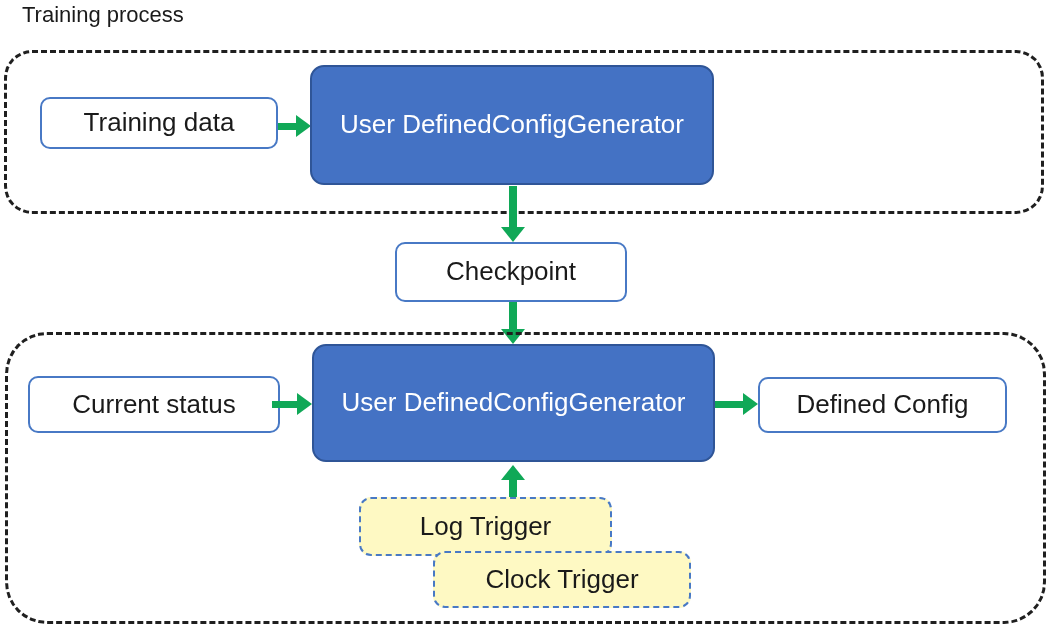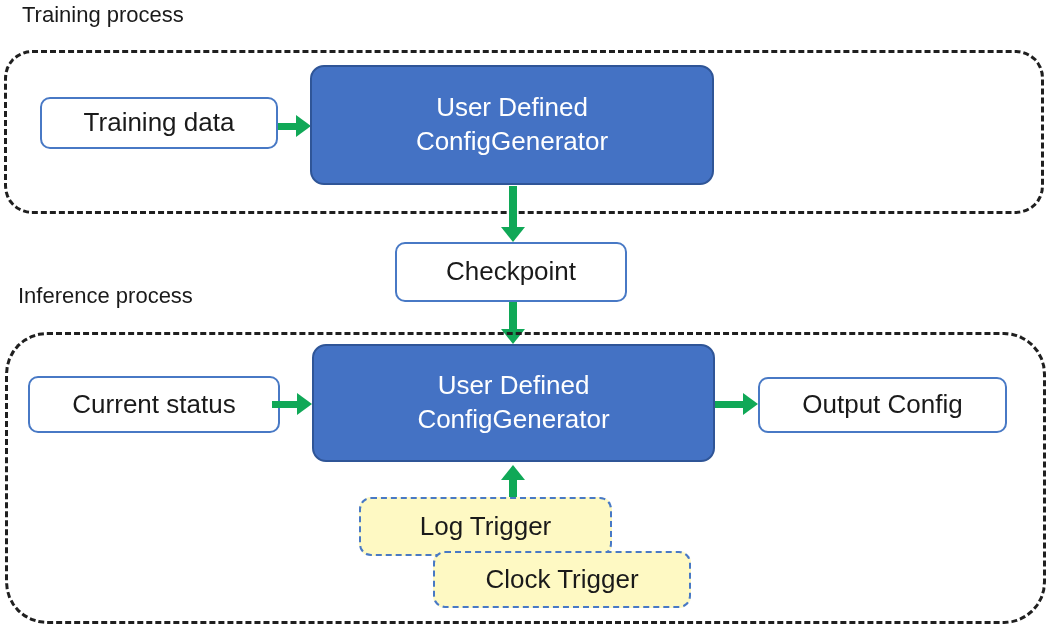--- a/index.html
+++ b/index.html
@@ -50,21 +50,20 @@
     background: #ffffff;
     border: 2px solid var(--light-box-border, #4879C5);
     border-radius: 10px;
     color: var(--text-dark, #1a1a1a);
   }
   .node.blue {
     background: var(--box-blue, #4472C4);
     border: 2px solid var(--box-blue-border, #2F5597);
     border-radius: 14px;
     color: var(--text-light, #ffffff);
-    flex-direction: column;
   }
   .node.dashed-blue {
     background: #fef9c3;
     border: 2px dashed var(--light-box-border, #4879C5);
     border-radius: 12px;
     color: var(--text-dark, #1a1a1a);
   }
   .box-training-data { left: 40px; top: 97px; width: 238px; height: 52px; }
   .box-generator-train { left: 310px; top: 65px; width: 404px; height: 120px; }
   .box-checkpoint { left: 395px; top: 242px; width: 232px; height: 60px; }
@@ -142,42 +141,41 @@
     <div class="head-down"></div>
   </div>
 
   <div class="node white box-checkpoint">Checkpoint</div>
 
   <div class="arrow-v arrow-3">
     <div class="stem"></div>
     <div class="head-down"></div>
   </div>
 
-  <div class="section-label label-inference">Inference process</div>
 
   <div class="process-container inference-container"></div>
 
   <div class="node white box-current-status">Current status</div>
 
   <div class="arrow-h arrow-4">
     <div class="stem"></div>
     <div class="head"></div>
   </div>
 
   <div class="node blue box-generator-infer">
     <div>User Defined</div>
     <div>ConfigGenerator</div>
   </div>
 
   <div class="arrow-h arrow-5">
     <div class="stem"></div>
     <div class="head"></div>
   </div>
 
-  <div class="node white box-output-config">Output Config</div>
+  <div class="node white box-output-config">Defined Config</div>
 
   <div class="arrow-v arrow-6">
     <div class="head-up"></div>
     <div class="stem"></div>
   </div>
 
   <div class="node dashed-blue box-log-trigger">Log Trigger</div>
 
   <div class="node dashed-blue box-clock-trigger">Clock Trigger</div>
 

